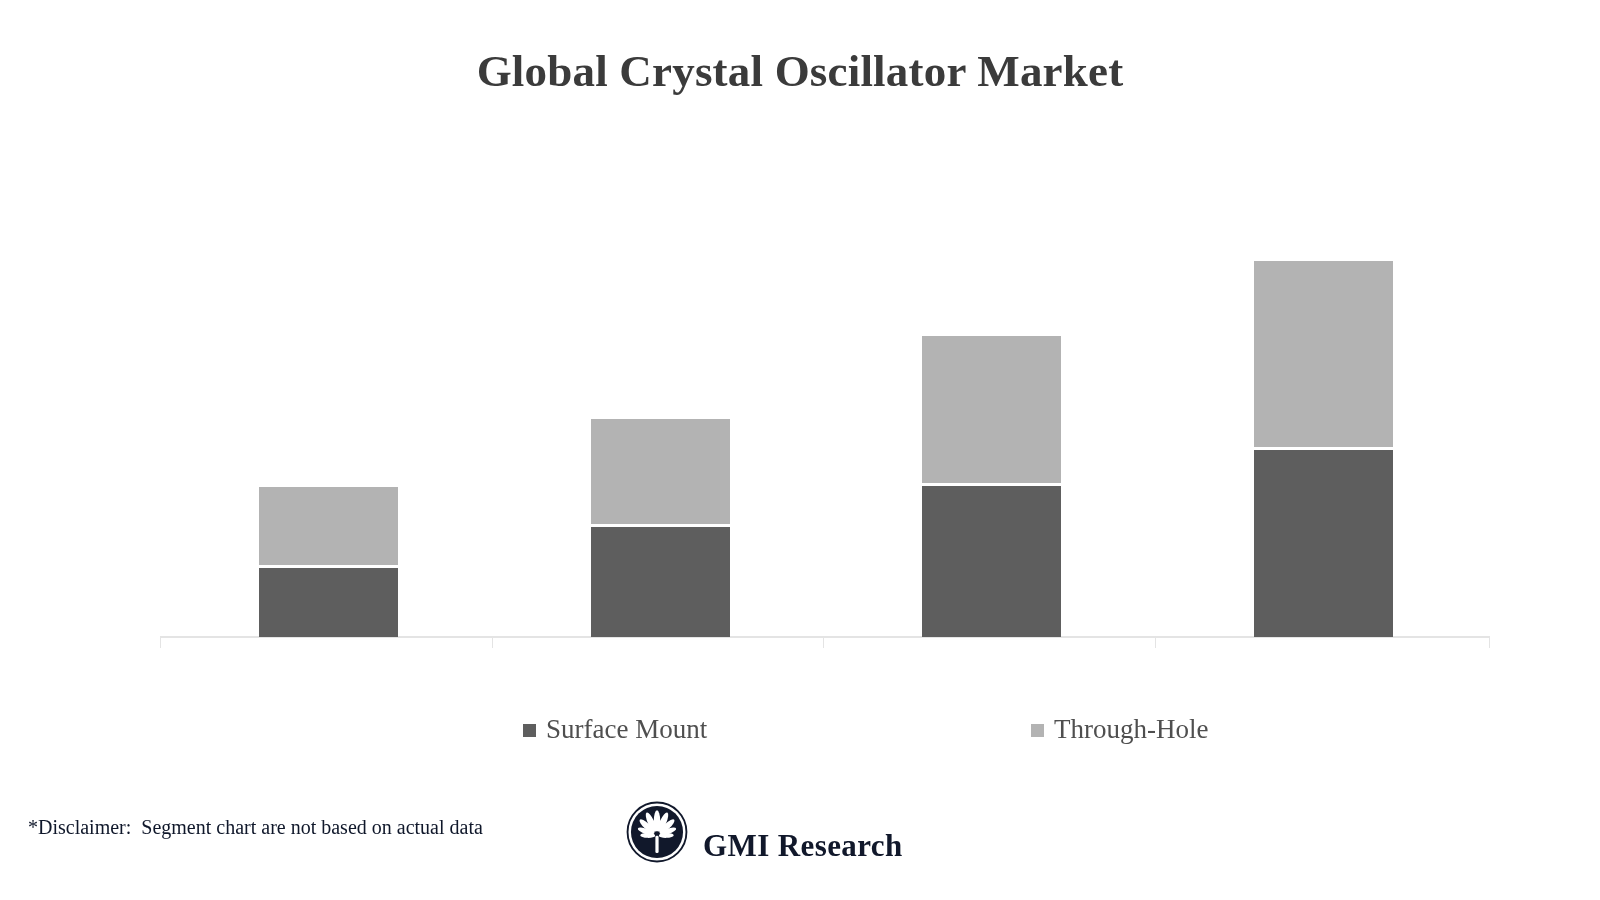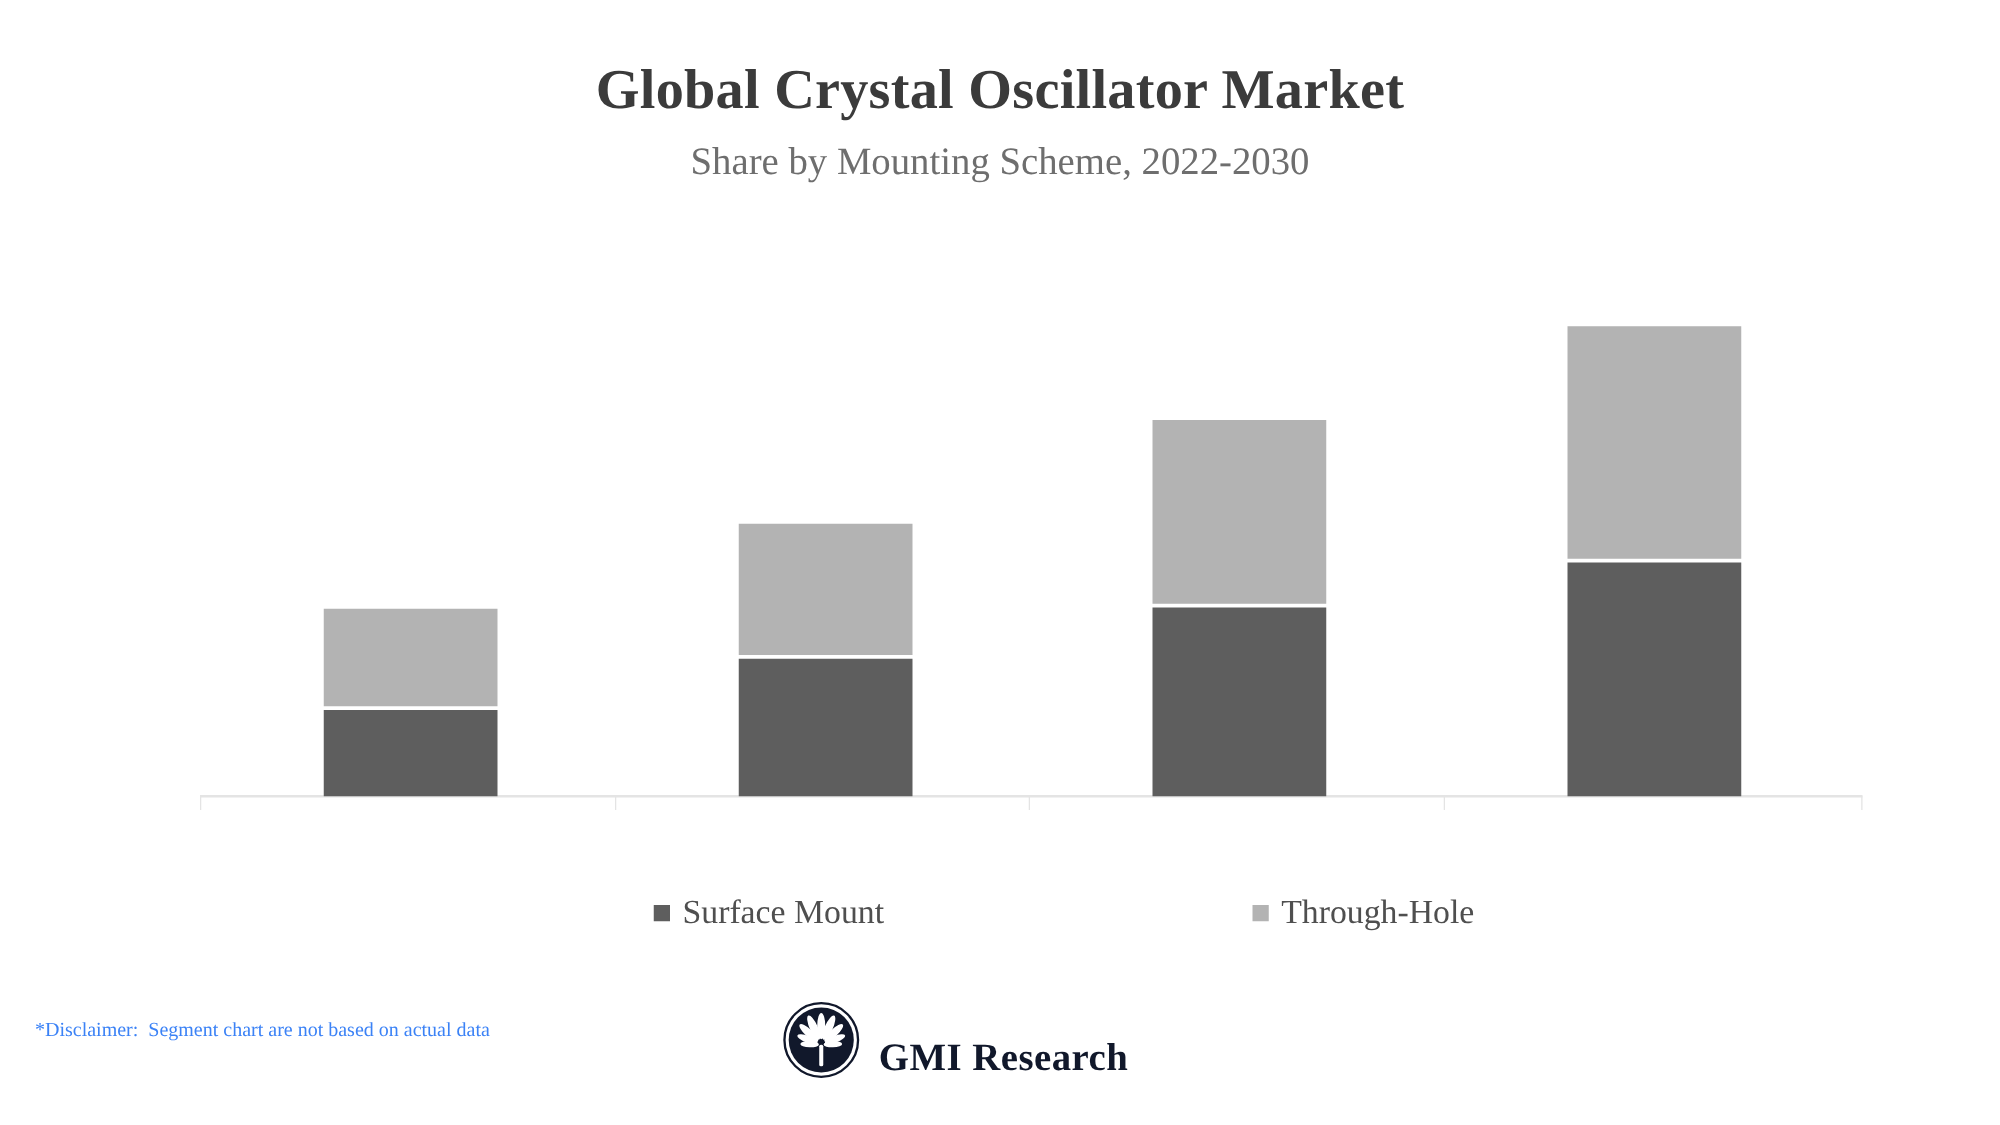--- a/index.html
+++ b/index.html
@@ -142,22 +142,22 @@
     color: #4f4f4f;
     line-height: 1;
   }
 
   
   .disclaimer {
     position: absolute;
     left: 28px;
     top: 816px;
     font-family: "Liberation Serif", "DejaVu Serif", serif;
-    font-size: 16px;
-    color: #3b82f6;
+    font-size: 20px;
+    color: #0f172a;
     white-space: pre;
   }
   .brand {
     position: absolute;
     left: 626px;
     top: 800px;
     display: flex;
     align-items: center;
     gap: 15px;
     height: 64px;
@@ -178,21 +178,20 @@
     margin-top: 27px;
   }
 </style>
 </head>
 <body>
 
 <div class="canvas">
 
   <div class="title-block">
     <div class="chart-title">Global Crystal Oscillator Market</div>
-    <div class="chart-subtitle">Share by Mounting Scheme, 2022-2030</div>
   </div>
 
   <div class="plot">
 
     <div class="axis-line"></div>
 
     <div class="tick-sep" style="left:332px;"></div>
     <div class="tick-sep" style="left:663px;"></div>
     <div class="tick-sep" style="left:995px;"></div>
     <div class="tick-sep" style="left:0px;"></div>
@@ -219,21 +218,21 @@
     </div>
 
   </div>
 
 
   <div class="legend">
     <div class="legend-item" style="left:487px;">
       <span class="legend-swatch" style="background:#5e5e5e;"></span>
       <span class="legend-label">Surface Mount</span>
     </div>
-    <div class="legend-item" style="left:966px;">
+    <div class="legend-item" style="left:995px;">
       <span class="legend-swatch" style="background:#b3b3b3;"></span>
       <span class="legend-label">Through-Hole</span>
     </div>
   </div>
 
   <div class="disclaimer">*Disclaimer:  Segment chart are not based on actual data</div>
 
   <div class="brand">
     <svg class="brand-mark" viewBox="0 0 100 100">
       <circle cx="50" cy="50" r="49" fill="#ffffff"></circle>

